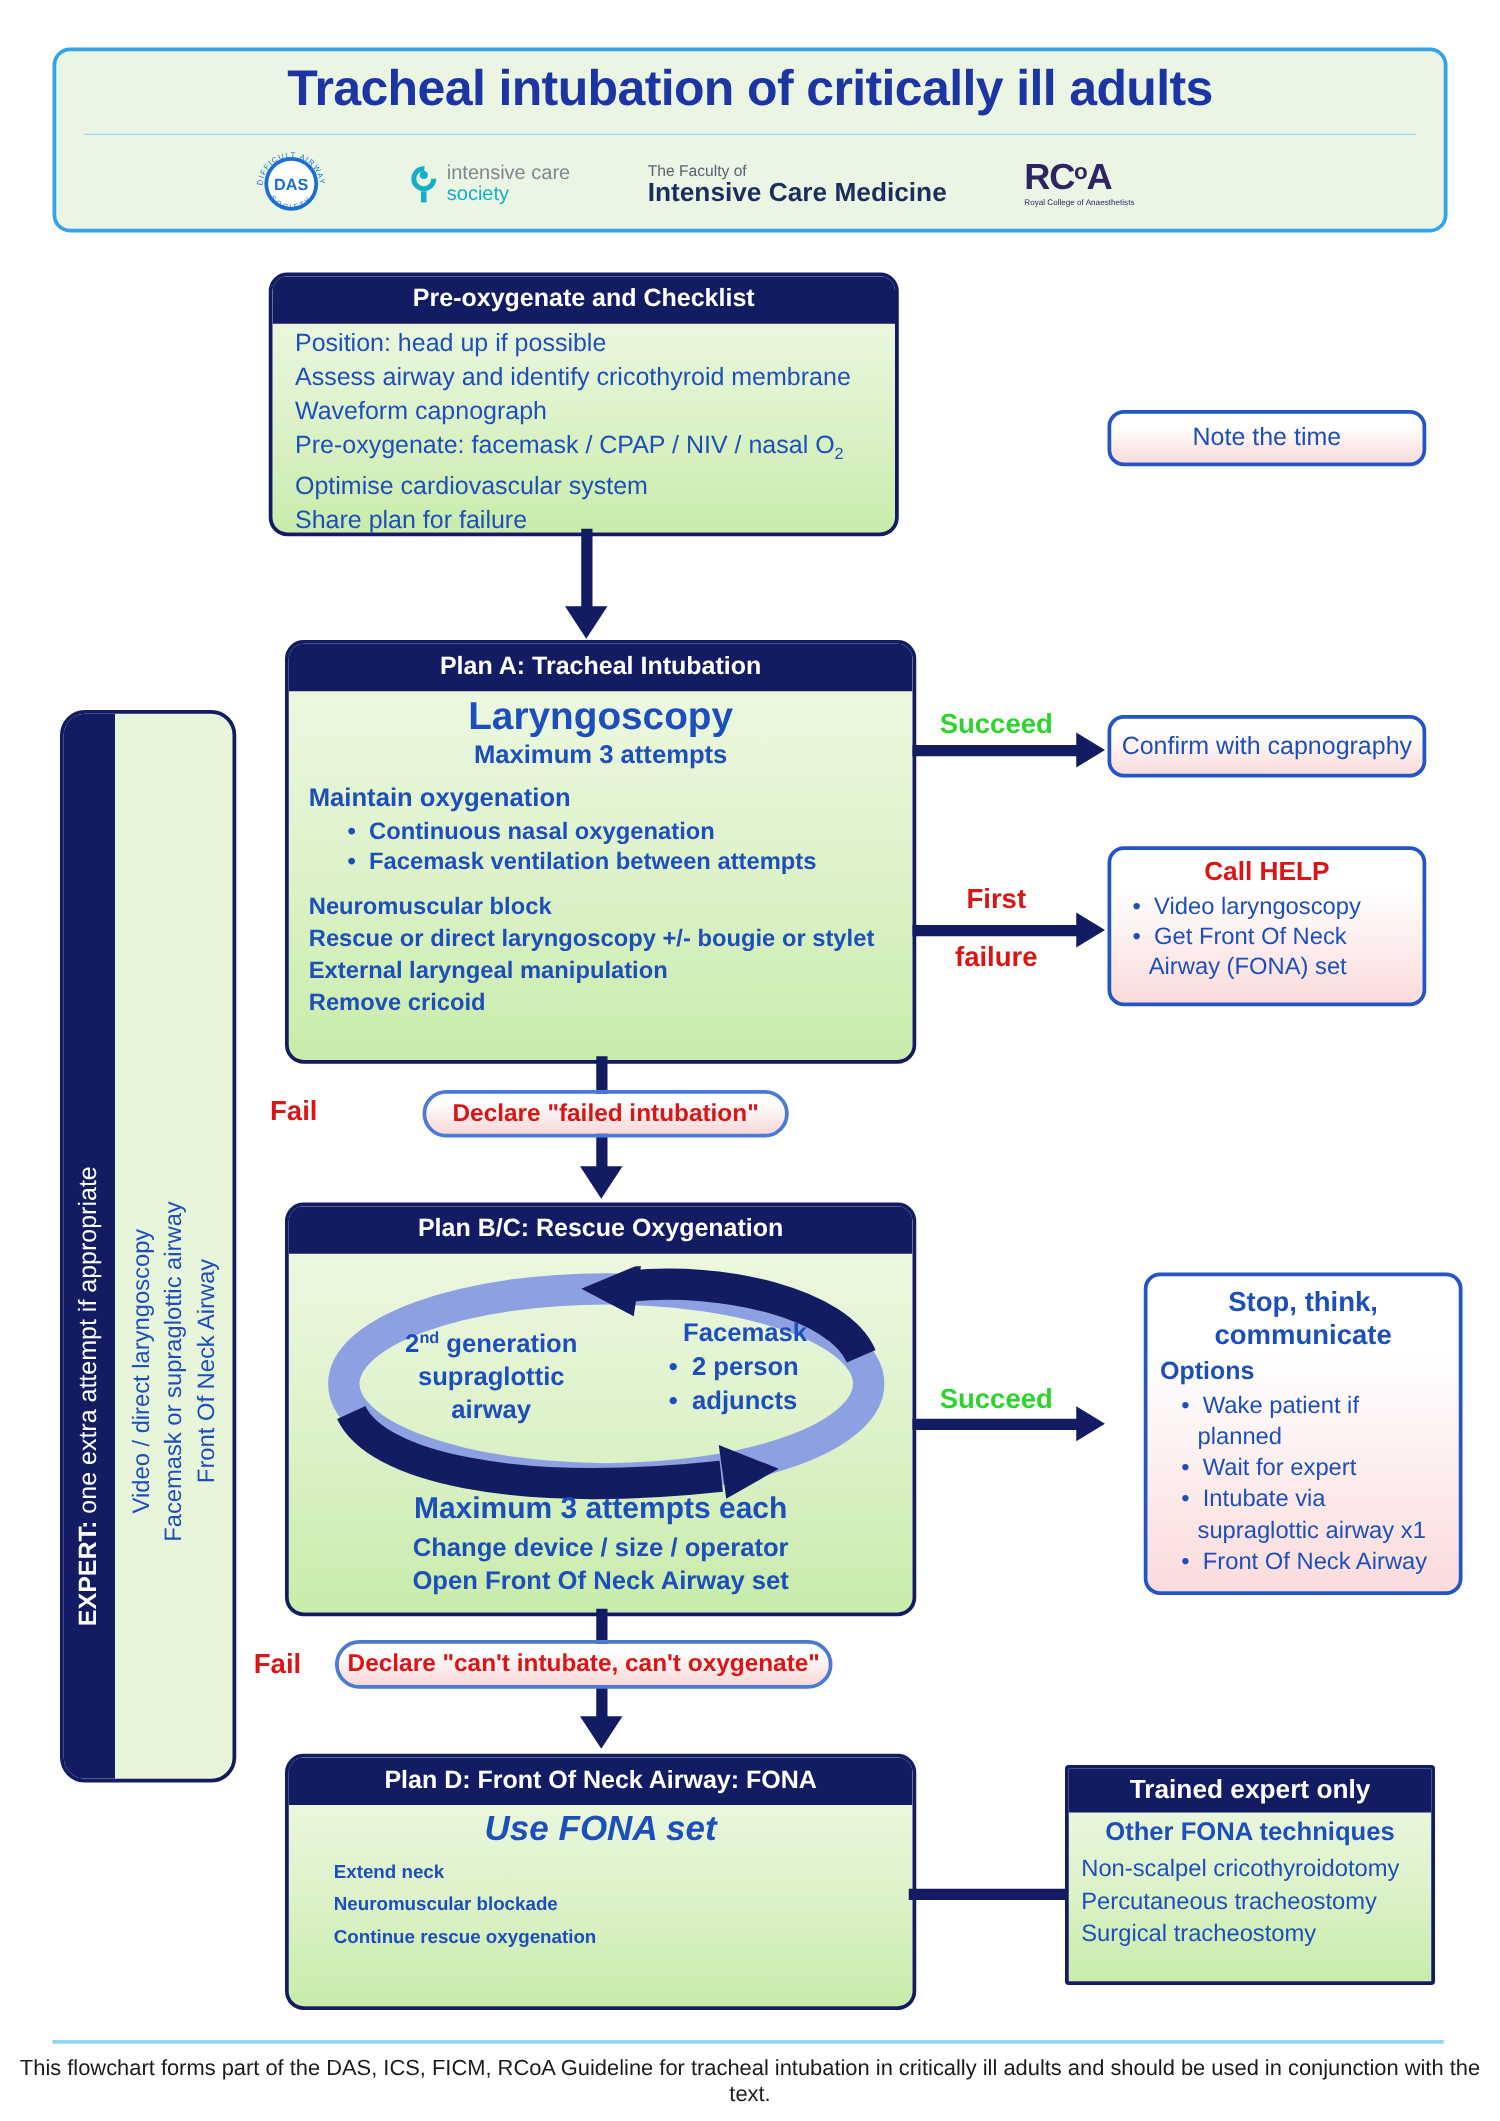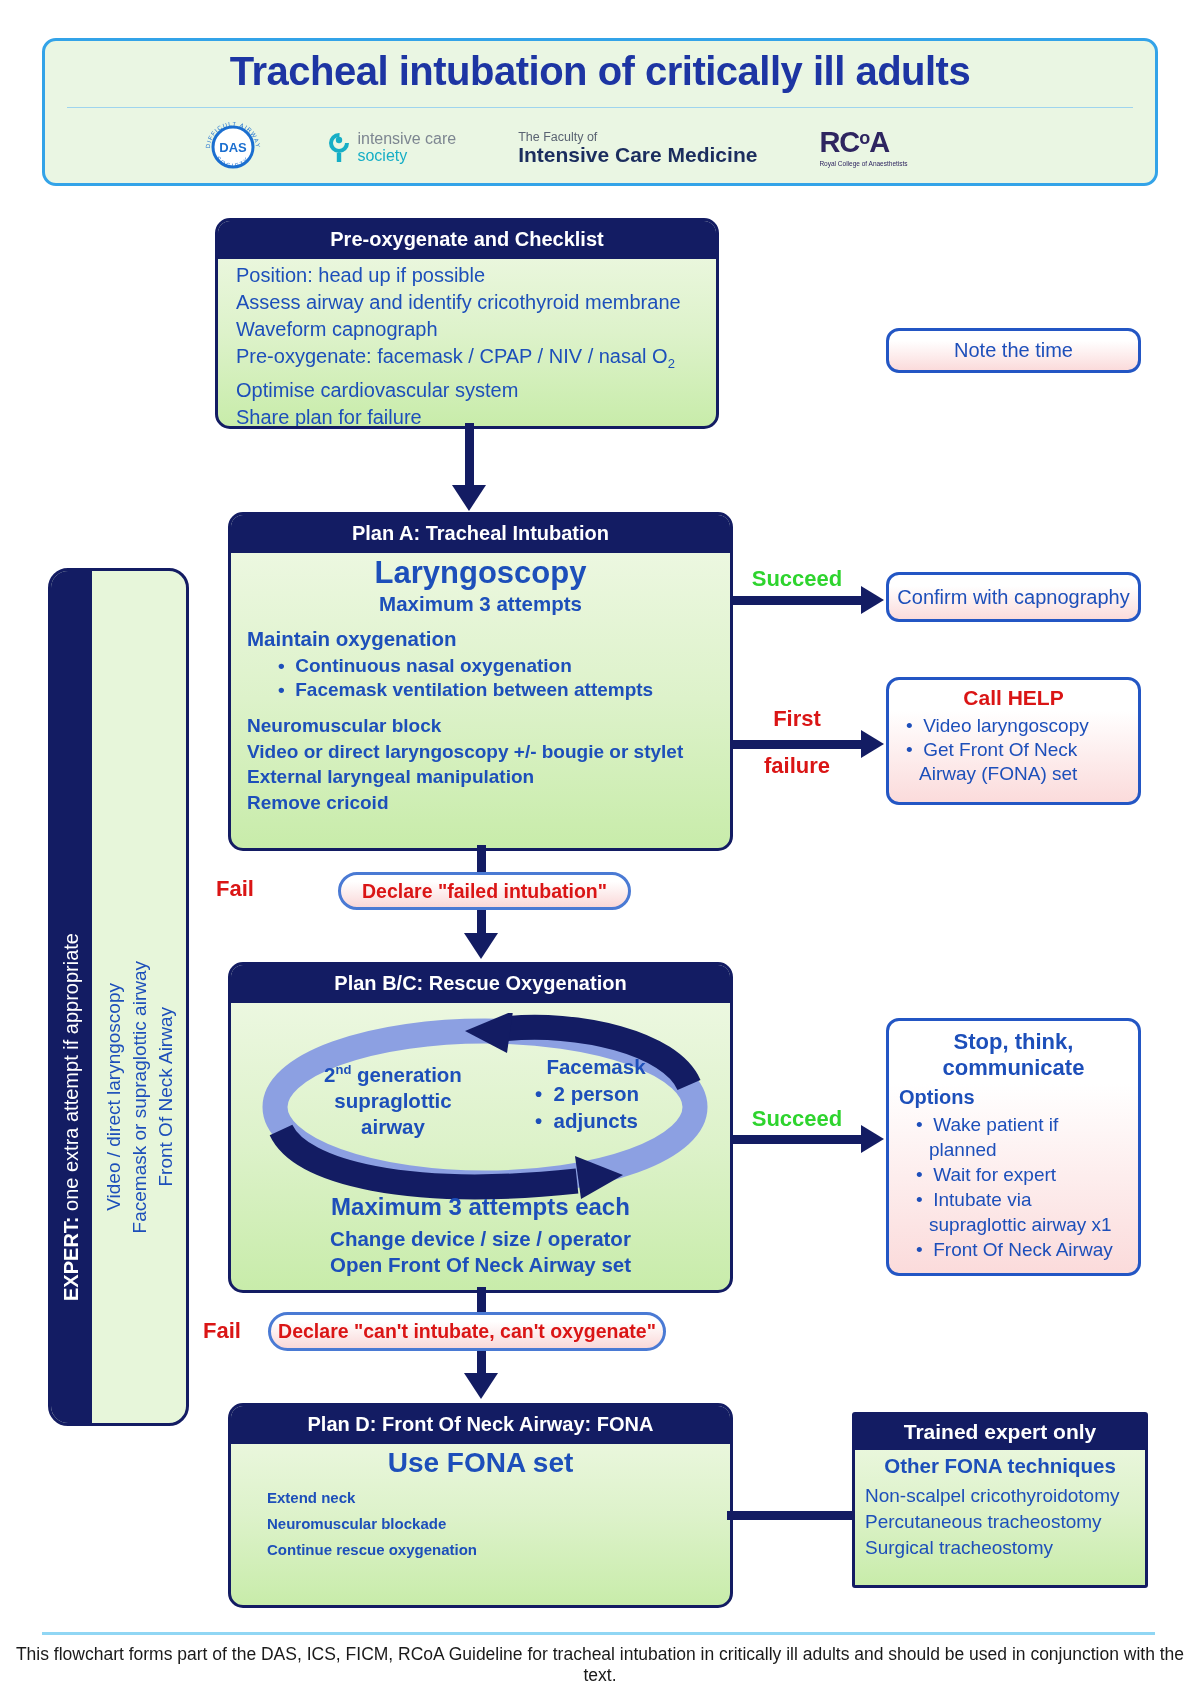--- a/index.html
+++ b/index.html
@@ -145,21 +145,21 @@
     <div class="blue" style="padding:2px 16px;">
       <div style="font-size:31px;font-weight:bold;text-align:center;line-height:36px;">Laryngoscopy</div>
       <div style="font-size:20.5px;font-weight:bold;text-align:center;line-height:26px;">Maximum 3 attempts</div>
       <div style="font-size:20.5px;font-weight:bold;margin-top:10px;">Maintain oxygenation</div>
       <div style="font-size:19px;font-weight:bold;margin-left:26px;margin-top:3px;line-height:24px;">
         <div class="bul">Continuous nasal oxygenation</div>
         <div class="bul">Facemask ventilation between attempts</div>
       </div>
       <div style="font-size:19px;font-weight:bold;margin-top:11px;line-height:25.5px;">
         <div>Neuromuscular block</div>
-        <div>Video or direct laryngoscopy +/- bougie or stylet</div>
+        <div>Rescue or direct laryngoscopy +/- bougie or stylet</div>
         <div>External laryngeal manipulation</div>
         <div>Remove cricoid</div>
       </div>
     </div>
   </div>
 
   <div class="edge-label-green" style="left:730px;top:566px;width:134px;">Succeed</div>
   <div class="shaft-h" style="left:730px;top:596px;width:133px;"></div>
   <div class="head-right" style="left:861px;top:586px;"></div>
   <div class="pinkbox blue" style="left:886px;top:572px;width:249px;height:44px;font-size:20px;text-align:center;line-height:44px;">Confirm with capnography</div>
@@ -205,21 +205,21 @@
     <div class="blue" style="position:absolute;left:0;right:0;top:261px;text-align:center;font-size:20.5px;font-weight:bold;line-height:26px;">
       <div>Change device / size / operator</div>
       <div>Open Front Of Neck Airway set</div>
     </div>
   </div>
 
   <div class="edge-label-green" style="left:730px;top:1106px;width:134px;">Succeed</div>
   <div class="shaft-h" style="left:730px;top:1135px;width:133px;"></div>
   <div class="head-right" style="left:861px;top:1125px;"></div>
 
-  <div class="pinkbox" style="left:886px;top:1018px;width:249px;height:252px;">
+  <div class="pinkbox" style="left:915px;top:1018px;width:249px;height:252px;">
     <div class="blue" style="font-size:22px;font-weight:bold;text-align:center;line-height:26px;margin-top:8px;">
       <div>Stop, think,</div>
       <div>communicate</div>
     </div>
     <div class="blue" style="font-size:20px;font-weight:bold;margin:5px 0 0 10px;">Options</div>
     <div class="blue" style="font-size:19px;line-height:25px;margin:3px 0 0 22px;width:212px;">
       <div class="bul">Wake patient if planned</div>
       <div class="bul">Wait for expert</div>
       <div class="bul">Intubate via supraglottic airway x1</div>
       <div class="bul">Front Of Neck Airway</div>
@@ -227,21 +227,21 @@
   </div>
 
   <div class="shaft-v" style="left:477px;top:1287px;height:88px;"></div>
   <div class="head-down" style="left:464px;top:1373px;"></div>
   <div class="edge-label-red" style="left:192px;top:1318px;width:60px;">Fail</div>
   <div class="pill" style="left:268px;top:1312px;width:392px;height:33px;font-size:19.5px;line-height:33px;">Declare "can't intubate, can't oxygenate"</div>
 
   <div class="nbox" style="left:228px;top:1403px;width:499px;height:199px;">
     <div class="nbox-header">Plan D: Front Of Neck Airway: FONA</div>
     <div class="blue" style="padding:3px 16px;">
-      <div style="font-size:28px;font-weight:bold;text-align:center;line-height:32px;">Use FONA set</div>
+      <div style="font-size:28px;font-weight:bold;text-align:center;line-height:32px;font-style:italic;">Use FONA set</div>
       <div style="font-size:15px;line-height:26px;margin:6px 0 0 20px;font-weight:bold;">
         <div>Extend neck</div>
         <div>Neuromuscular blockade</div>
         <div>Continue rescue oxygenation</div>
       </div>
     </div>
   </div>
 
   <div class="shaft-h" style="left:727px;top:1511px;width:125px;"></div>
 

